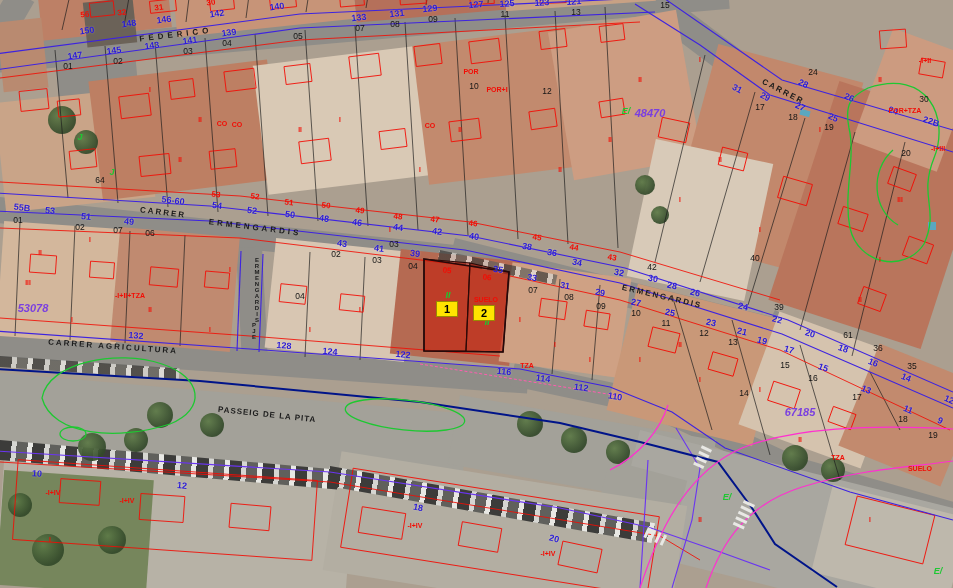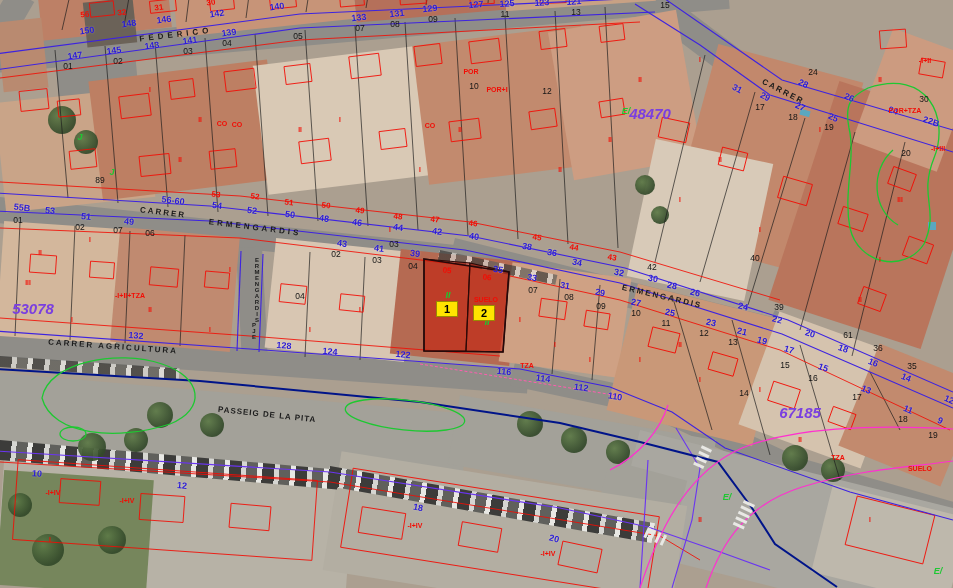--- a/index.html
+++ b/index.html
@@ -13,21 +13,21 @@
   #overlay{z-index:5;pointer-events:none;}
   #labels{z-index:10;pointer-events:none;}
   .blk,.street,.tree,.cars,.pool{position:absolute;}
   .lbl{position:absolute;white-space:nowrap;transform-origin:center;line-height:1;}
   .n-blue{color:var(--blue,#2a1bd6);font-weight:bold;font-size:9px;text-shadow:0 0 2px rgba(255,255,255,.35);}
   .n-red{color:var(--red,#f20d05);font-size:8px;font-weight:bold;}
   .n-black{color:#151515;font-size:8.5px;}
   .ann-red{color:var(--red,#f20d05);font-size:7px;font-weight:bold;}
   .rn-red{color:var(--red,#f20d05);font-size:6.5px;font-weight:bold;}
   .street-name{color:#1c1c1c;font-size:8px;font-weight:bold;}
-  .sheet{color:var(--purple,#7a3fe0);font-size:15px;font-weight:bold;font-style:italic;}
+  .sheet{color:var(--purple,#7a3fe0);font-size:11px;font-weight:bold;font-style:italic;}
   .green-lbl{color:var(--green,#1ec832);font-size:9px;font-weight:bold;font-style:italic;}
   .v{writing-mode:vertical-rl;text-orientation:upright;font-size:6px;letter-spacing:0;}
   .badge{
     position:absolute;z-index:11;width:20px;height:14px;
     background:var(--badge,#ffe400);border:1px solid #9a8a00;
     color:#000;font-weight:bold;font-size:11px;line-height:14px;text-align:center;
     font-family:"Liberation Sans",sans-serif;
   }
 </style>
 </head>
@@ -399,21 +399,21 @@
       <span class="lbl n-black" style="left: 505px; top: 14px; transform: translate(-50%, -50%);">11</span>
       <span class="lbl n-black" style="left: 547px; top: 91px; transform: translate(-50%, -50%);">12</span>
       <span class="lbl n-black" style="left: 576px; top: 12px; transform: translate(-50%, -50%);">13</span>
       <span class="lbl n-black" style="left: 665px; top: 5px; transform: translate(-50%, -50%);">15</span>
       <span class="lbl n-black" style="left: 760px; top: 107px; transform: translate(-50%, -50%);">17</span>
       <span class="lbl n-black" style="left: 793px; top: 117px; transform: translate(-50%, -50%);">18</span>
       <span class="lbl n-black" style="left: 829px; top: 127px; transform: translate(-50%, -50%);">19</span>
       <span class="lbl n-black" style="left: 813px; top: 72px; transform: translate(-50%, -50%);">24</span>
       <span class="lbl n-black" style="left: 924px; top: 99px; transform: translate(-50%, -50%);">30</span>
       <span class="lbl n-black" style="left: 906px; top: 153px; transform: translate(-50%, -50%);">20</span>
-      <span class="lbl n-black" style="left: 100px; top: 180px; transform: translate(-50%, -50%);">89</span>
+      <span class="lbl n-black" style="left: 100px; top: 180px; transform: translate(-50%, -50%);">64</span>
       <span class="lbl n-black" style="left: 18px; top: 220px; transform: translate(-50%, -50%);">01</span>
       <span class="lbl n-black" style="left: 80px; top: 227px; transform: translate(-50%, -50%);">02</span>
       <span class="lbl n-black" style="left: 118px; top: 230px; transform: translate(-50%, -50%);">07</span>
       <span class="lbl n-black" style="left: 150px; top: 233px; transform: translate(-50%, -50%);">06</span>
       <span class="lbl n-black" style="left: 300px; top: 296px; transform: translate(-50%, -50%);">04</span>
       <span class="lbl n-black" style="left: 336px; top: 254px; transform: translate(-50%, -50%);">02</span>
       <span class="lbl n-black" style="left: 377px; top: 260px; transform: translate(-50%, -50%);">03</span>
       <span class="lbl n-black" style="left: 413px; top: 266px; transform: translate(-50%, -50%);">04</span>
       <span class="lbl n-black" style="left: 394px; top: 244px; transform: translate(-50%, -50%);">03</span>
       <span class="lbl n-black" style="left: 533px; top: 290px; transform: translate(-50%, -50%);">07</span>

